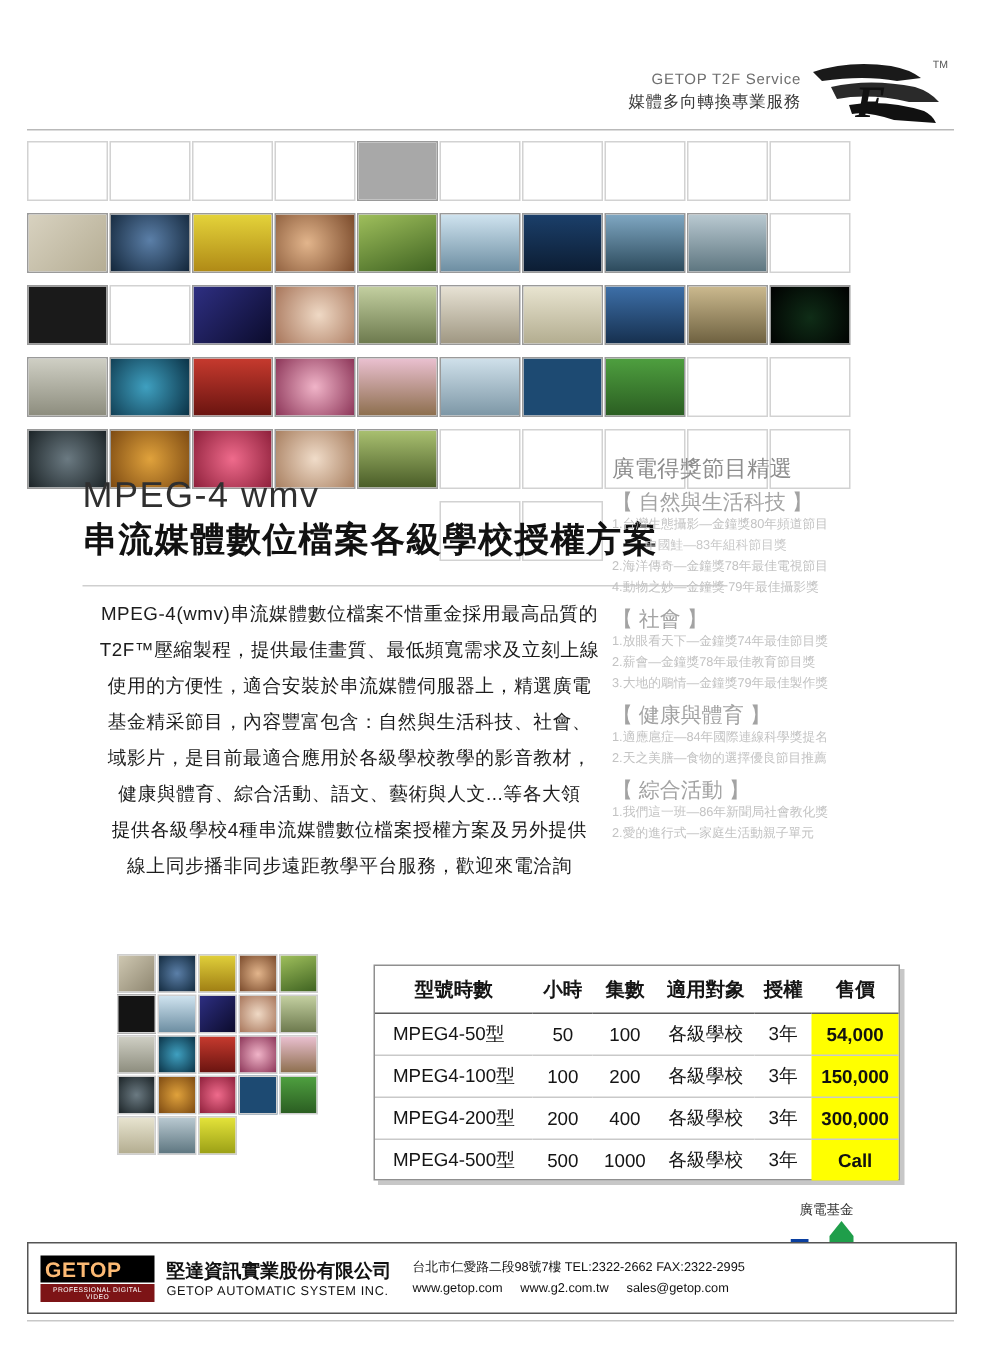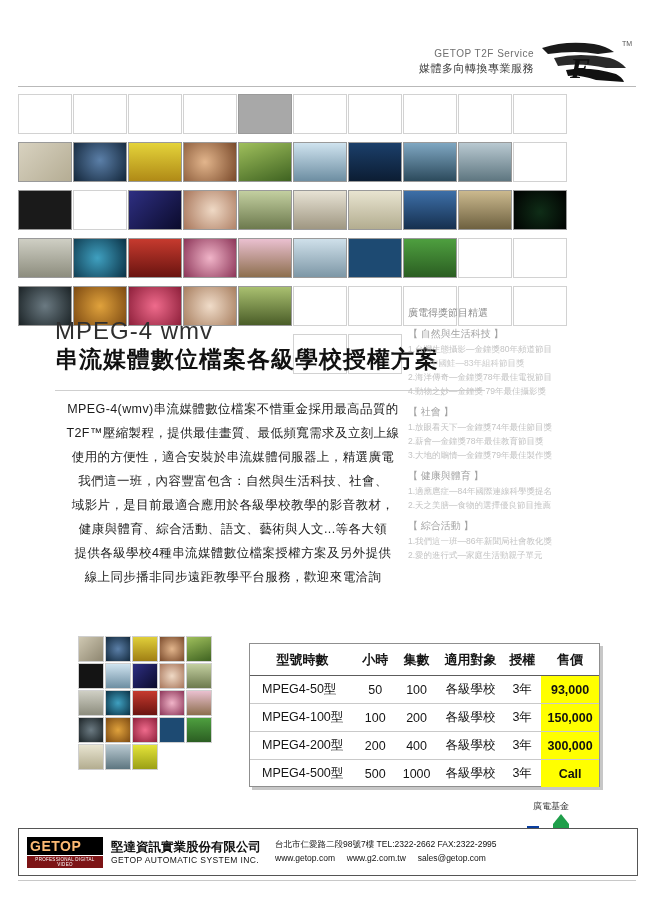--- a/index.html
+++ b/index.html
@@ -138,26 +138,26 @@
     position: absolute;
     left: 408px;
     top: 306px;
     width: 205px;
     font-size: 8.5px;
     line-height: 14px;
     color: #b9b9b9;
   }
   .awards .aw-title {
     color: #8d8d8d;
-    font-size: 10px;
+    font-size: 15px;
     margin-bottom: 3px;
   }
   .awards .aw-cat {
     color: #a3a3a3;
-    font-size: 10px;
+    font-size: 14px;
     margin-top: 7px;
     margin-bottom: 1px;
   }
   .awards .aw-item {
     color: #c3c3c3;
     font-size: 8.5px;
   }
   .awards .aw-sub {
     color: #c9c9c9;
     font-size: 8.5px;
@@ -455,21 +455,21 @@
   <div class="headline">
     <div class="h1">MPEG-4  wmv</div>
     <div class="h2">串流媒體數位檔案各級學校授權方案</div>
     <div class="rule"></div>
   </div>
 
   <div class="body-copy">
     <p>MPEG-4(wmv)串流媒體數位檔案不惜重金採用最高品質的</p>
     <p>T2F™壓縮製程，提供最佳畫質、最低頻寬需求及立刻上線</p>
     <p>使用的方便性，適合安裝於串流媒體伺服器上，精選廣電</p>
-    <p>我們這一班，內容豐富包含：自然與生活科技、社會、</p>
+    <p>基金精采節目，內容豐富包含：自然與生活科技、社會、</p>
     <p>域影片，是目前最適合應用於各級學校教學的影音教材，</p>
     <p>健康與體育、綜合活動、語文、藝術與人文...等各大領</p>
     <p>提供各級學校4種串流媒體數位檔案授權方案及另外提供</p>
     <p>線上同步播非同步遠距教學平台服務，歡迎來電洽詢</p>
   </div>
 
   <div class="awards">
     <div class="aw-title">廣電得獎節目精選</div>
 
     <div class="aw-cat">【 自然與生活科技 】</div>
@@ -534,21 +534,21 @@
           <th style="width:60px">售價</th>
         </tr>
       </thead>
       <tbody>
         <tr>
           <td class="model">MPEG4-50型</td>
           <td>50</td>
           <td>100</td>
           <td>各級學校</td>
           <td>3年</td>
-          <td class="price">93,000</td>
+          <td class="price">54,000</td>
         </tr>
         <tr>
           <td class="model">MPEG4-100型</td>
           <td>100</td>
           <td>200</td>
           <td>各級學校</td>
           <td>3年</td>
           <td class="price">150,000</td>
         </tr>
         <tr>

